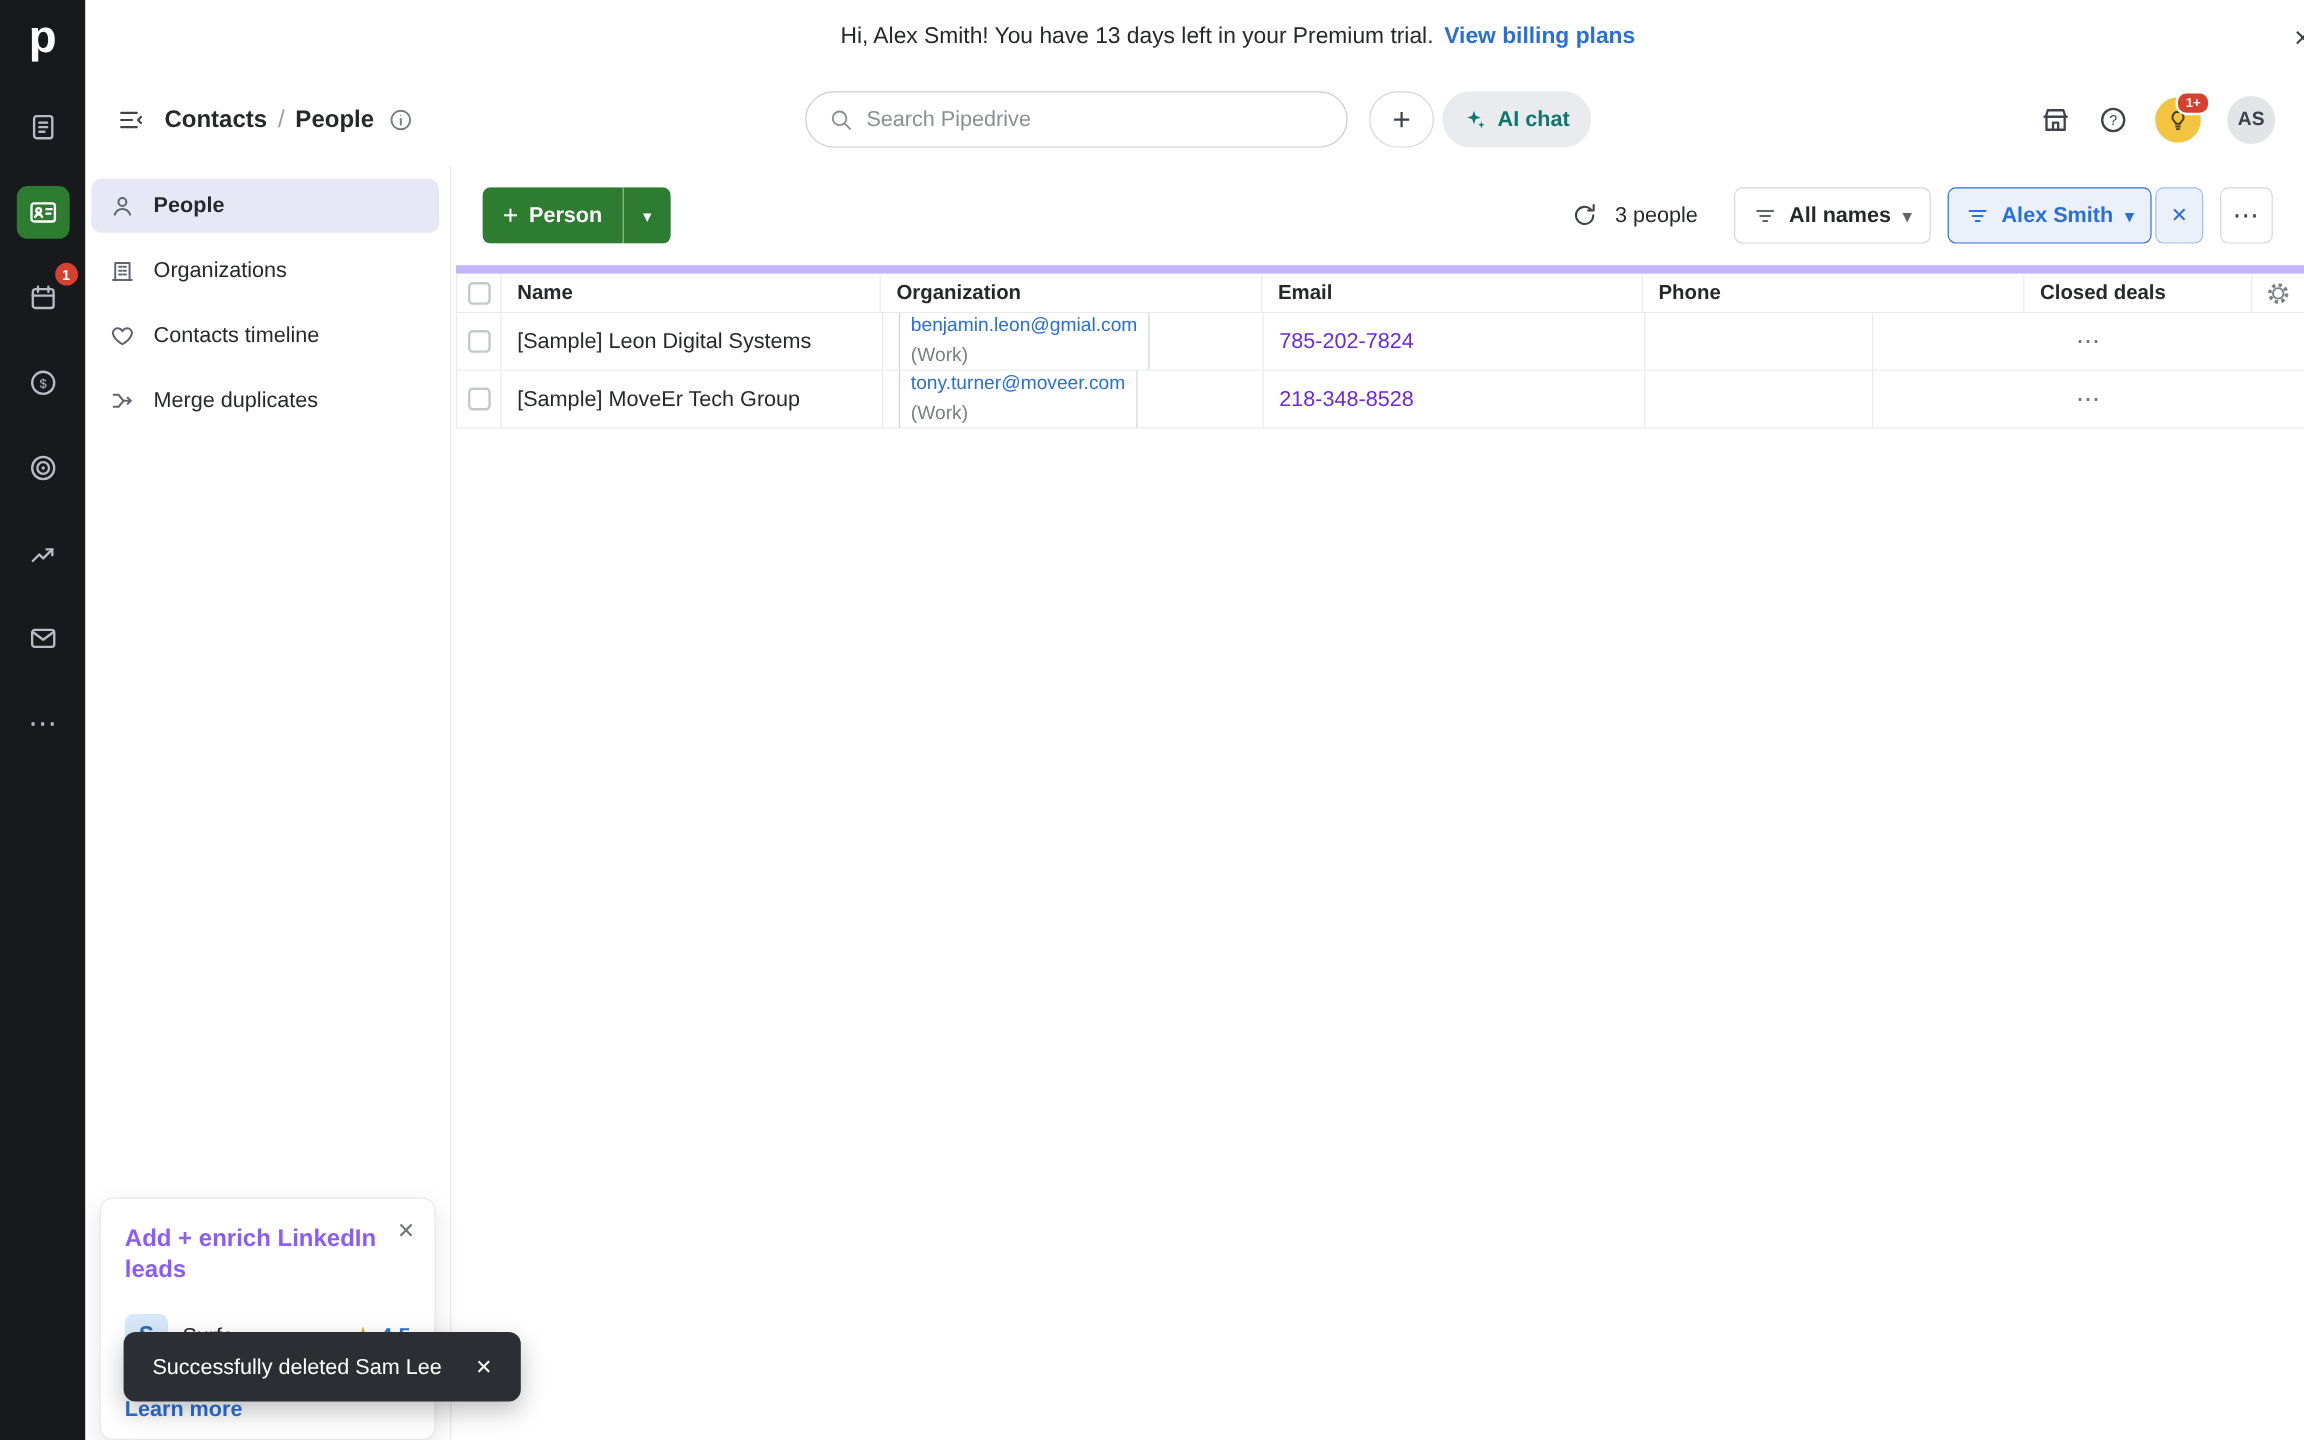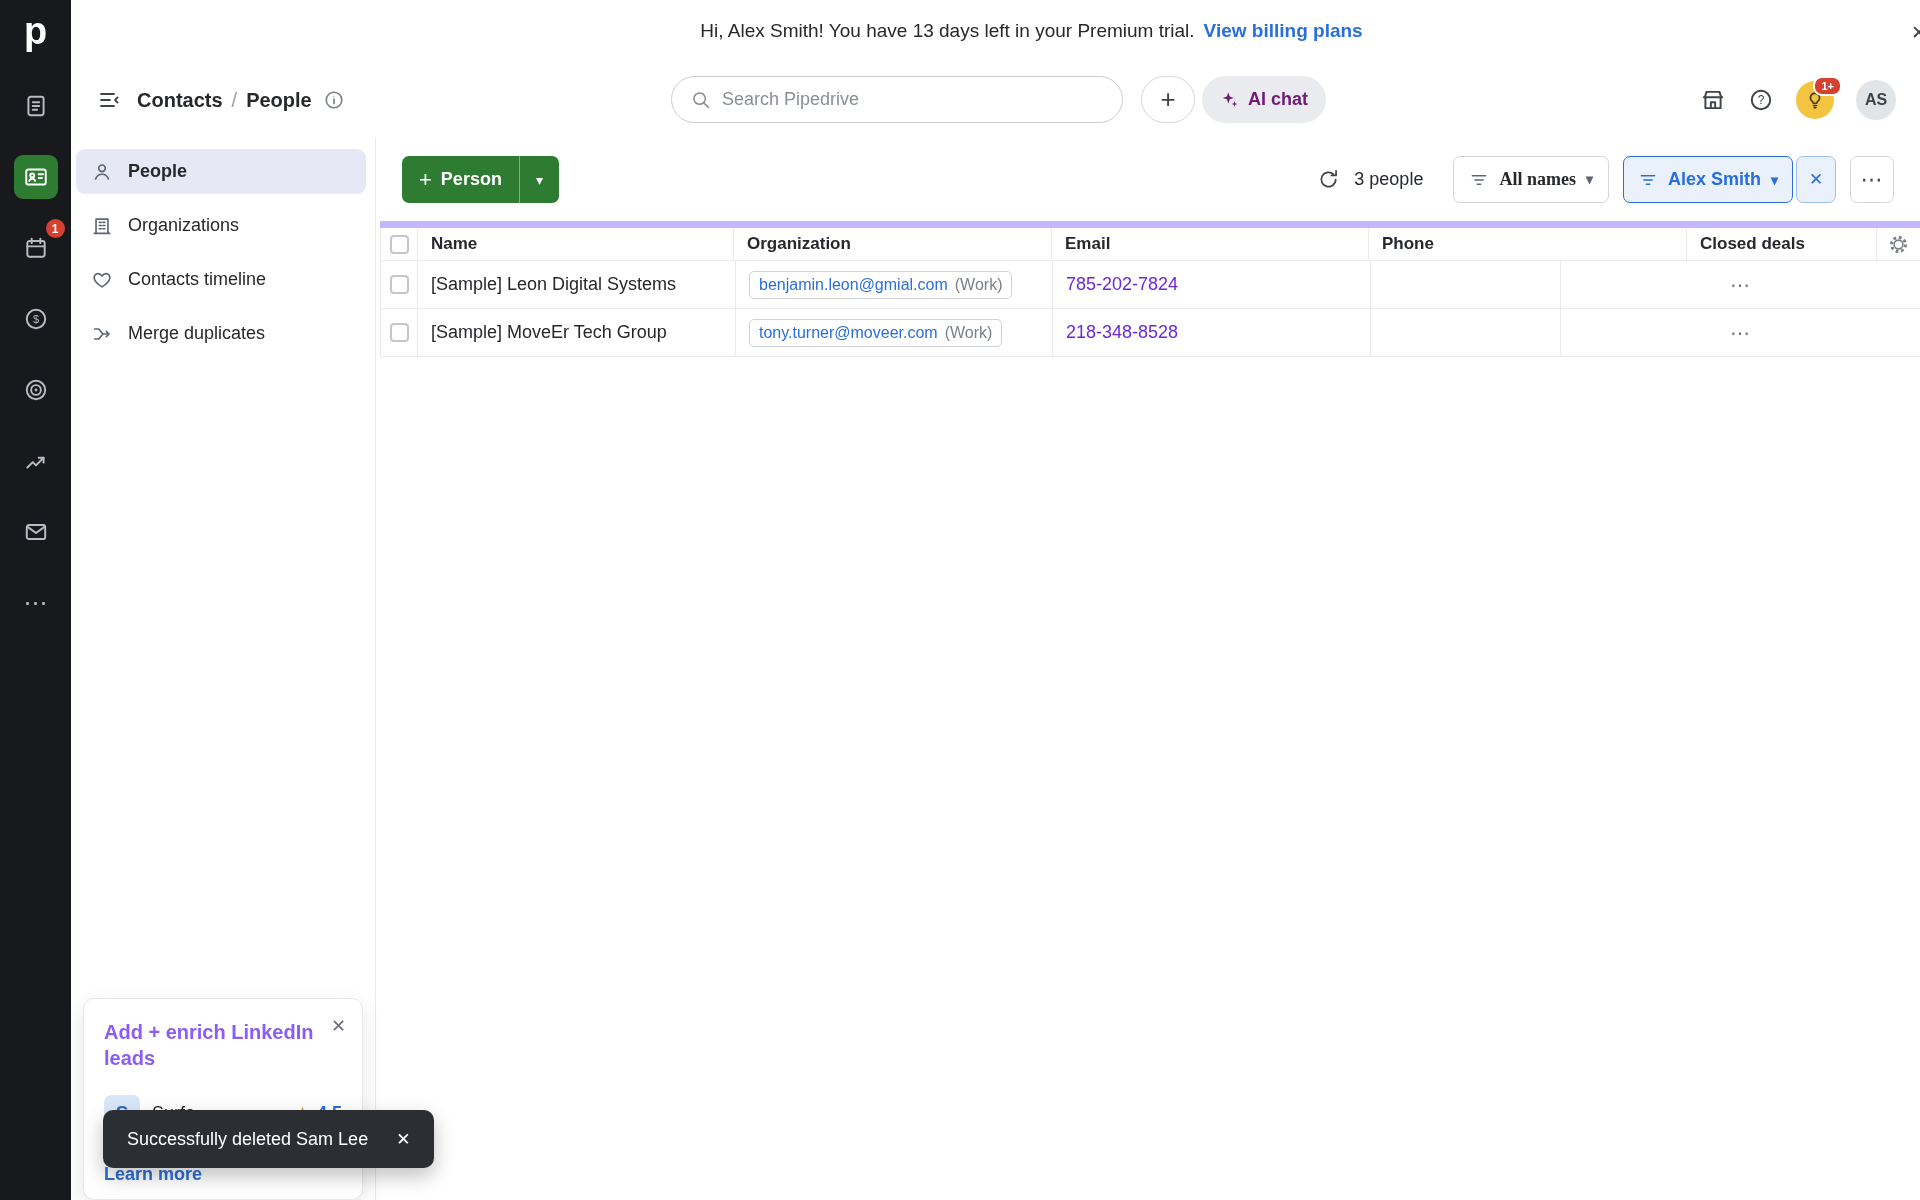--- a/index.html
+++ b/index.html
@@ -39,21 +39,21 @@
             border-radius:24px; display:flex; align-items:center; gap:11px; padding:0 18px; background:#fff; }
   .search-icon { color:#8a8f96; }
   .search input { flex:1; border:none; outline:none; font-size:18px; color:#26282c;
                   font-family:"Liberation Sans", sans-serif; background:transparent; }
   .search input::placeholder { color:#8a8f96; }
   .quick-add { position:absolute; left:1070px; top:14px; width:54px; height:47px; border:1px solid #d4d7db;
                border-radius:24px; background:#fff; display:flex; align-items:center; justify-content:center;
                font-size:26px; color:#3f444a; cursor:pointer; }
   .ai-chat { position:absolute; left:1131px; top:14px; height:47px; padding:0 18px; border-radius:24px;
              background:#e9ebef; display:flex; align-items:center; gap:9px; font-size:18px; font-weight:600;
-             color:#701a75; cursor:pointer; }
+             color:#0f766e; cursor:pointer; }
   .header-right { position:absolute; right:24px; top:0; height:76px; display:flex; align-items:center; gap:22px; }
   .hdr-icon-btn { color:#3f444a; cursor:pointer; position:relative; }
   .bulb-btn { width:38px; height:38px; border-radius:50%; background:#f3c43f; color:#4d3c00;
               display:flex; align-items:center; justify-content:center; cursor:pointer; position:relative; }
   .bulb-badge { position:absolute; top:-5px; right:-8px; background:#d6412f; color:#fff; font-size:11px;
                 font-weight:700; padding:2px 6px; border-radius:9px; border:2px solid #fff; }
   .avatar { width:40px; height:40px; border-radius:50%; background:#e2e5e8; color:#3c4247; font-size:16px;
             font-weight:700; display:flex; align-items:center; justify-content:center; cursor:pointer; }
 
   
@@ -71,21 +71,21 @@
   .btn-person-main { background:#2d7c32; color:#fff; display:flex; align-items:center; gap:9px;
                      padding:0 17px; font-size:18px; font-weight:700; }
   .btn-person-plus { font-size:22px; font-weight:400; }
   .btn-person-caret { background:#2d7c32; border-left:1px solid rgba(255,255,255,.4); width:40px; color:#fff;
                       display:flex; align-items:center; justify-content:center; font-size:14px; }
   .toolbar-right { margin-left:auto; display:flex; align-items:center; gap:14px; }
   .refresh-btn { color:#3f444a; cursor:pointer; }
   .people-count { font-size:18px; color:#26282c; }
   .btn-outline { height:47px; border:1px solid #d4d7da; border-radius:7px; background:#fff; display:flex;
                  align-items:center; gap:10px; padding:0 15px; font-size:18px; font-weight:600;
-                 color:#26282c; cursor:pointer;font-family:Liberation Serif, serif; }
+                 color:#26282c; cursor:pointer; }
   .btn-outline .caret { font-size:14px; color:#5f6570; }
   .owner-group { display:flex; gap:3px; margin-left:0; }
   .btn-owner { height:47px; border:1px solid #2a6fd9; border-radius:7px; background:#eaf1fb; display:flex;
                align-items:center; gap:10px; padding:0 14px; font-size:18px; font-weight:700;
                color:#2a6fd9; cursor:pointer; }
   .btn-owner .caret { font-size:14px; }
   .btn-clear { width:40px; height:47px; border:1px solid #9fc0ee; border-radius:7px; background:#eaf1fb;
                color:#2a6fd9; display:flex; align-items:center; justify-content:center; font-size:17px; cursor:pointer; }
   .btn-more { width:44px; height:47px; border:1px solid #d4d7da; border-radius:7px; background:#fff;
               color:#3f444a; display:flex; align-items:center; justify-content:center; font-size:22px;
@@ -102,21 +102,21 @@
   .col-check { width:38px; }
   .col-name { width:316px; }
   .col-org { width:318px; }
   .col-email { width:317px; }
   .col-phone { width:318px; }
   .col-deals { width:190px; }
   .hcell { font-size:17px; font-weight:700; color:#26282c; }
   .bcell { font-size:18px; color:#26282c; white-space:nowrap; }
   .checkbox { width:19px; height:19px; border:2px solid #c4c8cd; border-radius:4px; background:#fff; cursor:pointer; }
   .chip { display:inline-flex; align-items:flex-start; gap:7px; border:1px solid #cfd3d7; border-radius:5px;
-          padding:4px 9px; max-width:100%; }
+          padding:4px 9px; max-width:100%;flex-direction:column; }
   .chip-email { color:#2a6fd9; font-size:16px; cursor:pointer; white-space:nowrap; overflow:hidden; text-overflow:ellipsis; }
   .chip-type { color:#7b8086; font-size:16px; white-space:nowrap; }
   .phone-link { color:#6d28d9; cursor:pointer; }
   .gear-btn { color:#7b8086; cursor:pointer; }
   .row-more { color:#6f747b; font-size:20px; cursor:pointer; letter-spacing:1px; }
   .name-link { cursor:pointer; }
 
   
   .promo { position:absolute; left:83px; top:998px; width:280px; height:202px; background:#fff;
            border:1px solid #e6e8ea; border-radius:11px; box-shadow:0 8px 22px rgba(0,0,0,.10);

